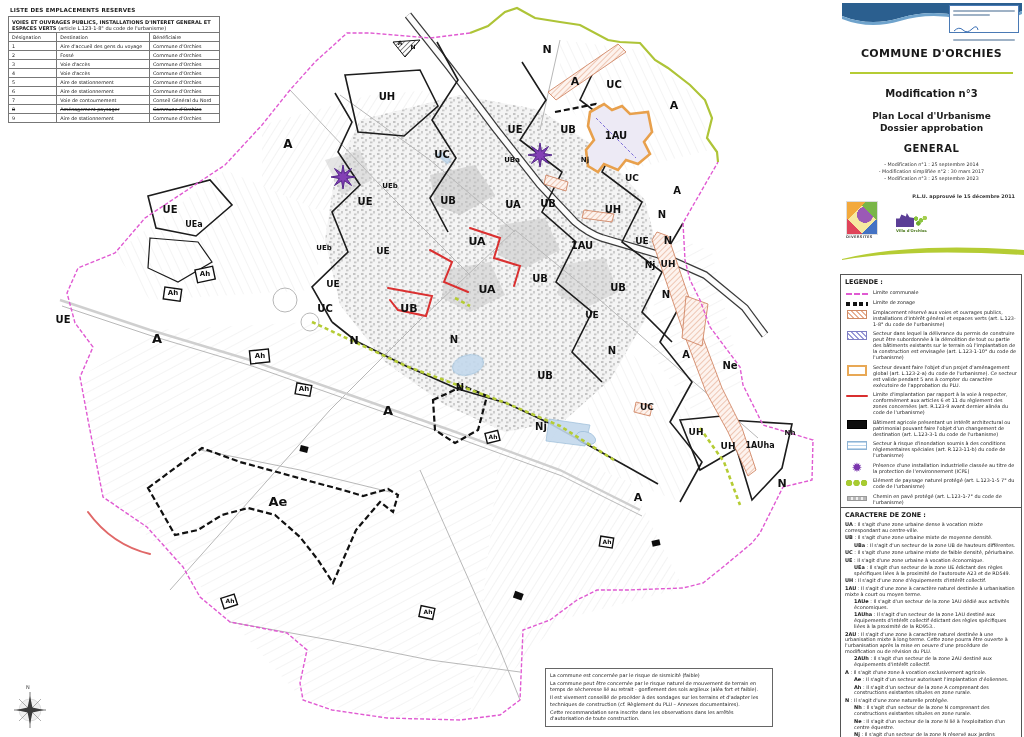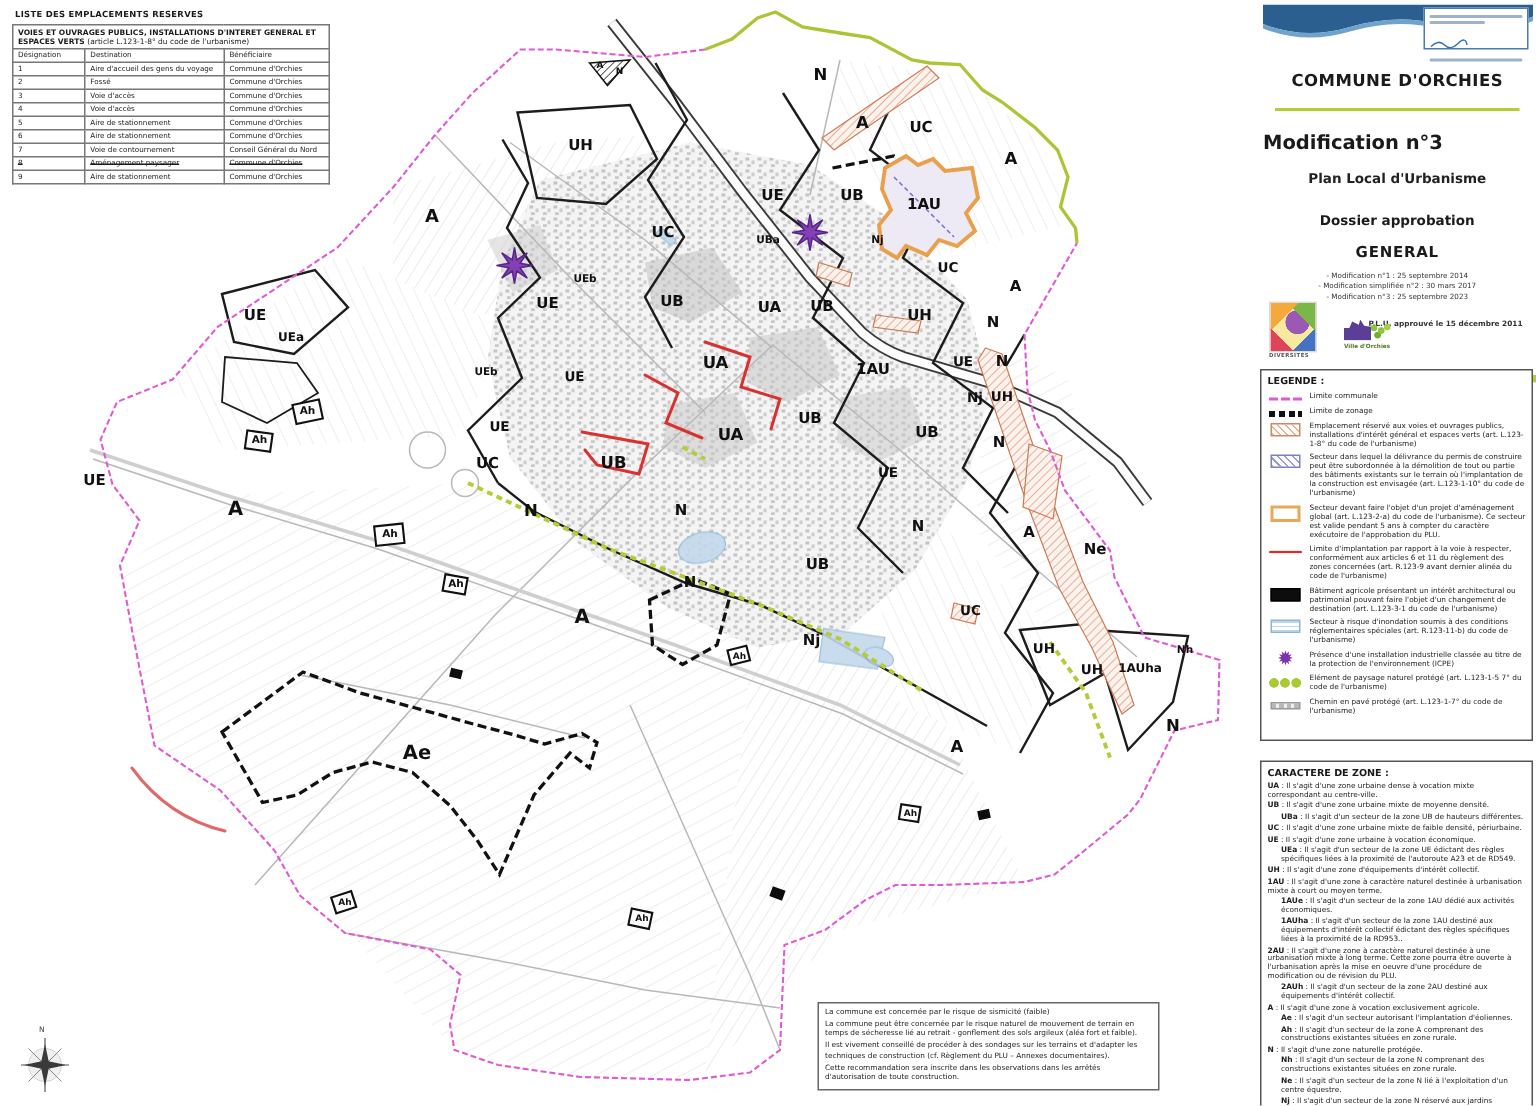--- a/index.html
+++ b/index.html
@@ -20,23 +20,23 @@
   
   #right-panel{position:absolute;right:0;top:0;width:188px;height:737px;background:#fff;}
   .tb-box{position:absolute;left:6px;right:3px;top:3px;height:256px;background:#fff;}
   .wave{position:relative;width:100%;height:26px;}
   .stamp{position:absolute;right:2px;top:2px;width:62px;height:22px;background:#fff;
          border:1px solid #4a7ab5;z-index:3;padding:2px 3px;}
   .stamp .sline{height:2px;background:#9fb2c6;margin:2px 0;border-radius:1px;}
   .stamp .sline.short{width:60%;}
   .commune{font-size:11px;font-weight:bold;text-align:center;margin-top:18px;letter-spacing:.3px;}
   .green-rule{height:2px;background:#b5cc34;margin:12px 8px 0 8px;}
-  .mod-title{font-size:13px;font-weight:bold;text-align:left;margin-top:14px;}
+  .mod-title{font-size:10px;font-weight:bold;text-align:center;margin-top:14px;}
   .doc-title{font-size:9px;font-weight:bold;text-align:center;margin-top:12px;color:#222;}
-  .doc-sub{font-size:9px;font-weight:bold;text-align:center;margin-top:18px;}
+  .doc-sub{font-size:9px;font-weight:bold;text-align:center;margin-top:2px;}
   .zonage{font-size:10px;font-weight:bold;text-align:center;margin-top:10px;letter-spacing:.5px;}
   .history{margin-top:7px;text-align:center;}
   .history div{font-size:4.8px;color:#333;line-height:1.5;}
   .approval{font-size:4.9px;text-align:right;margin:10px 6px 0 0;font-weight:bold;color:#333;}
   .logos{position:absolute;left:2px;bottom:14px;width:100%;height:46px;}
   .logo-div{position:absolute;left:2px;bottom:0;width:34px;height:44px;}
   .logo-div .mosaic{width:30px;height:32px;border:1px solid #ddd;
      background:
        linear-gradient(45deg,#e0445a 0 25%,transparent 25%),
        linear-gradient(135deg,#f3a93c 0 30%,transparent 30%),
@@ -49,21 +49,21 @@
      clip-path:polygon(0 100%,0 40%,20% 40%,30% 10%,55% 25%,60% 0,75% 30%,100% 35%,100% 100%);}
   .logo-ville .grapes{position:absolute;left:16px;top:2px;width:16px;height:12px;
      background:radial-gradient(circle at 25% 30%,#8cc63f 0 2px,transparent 2.5px),
                 radial-gradient(circle at 55% 45%,#8cc63f 0 2px,transparent 2.5px),
                 radial-gradient(circle at 80% 25%,#a5ce4e 0 2px,transparent 2.5px),
                 radial-gradient(circle at 40% 70%,#6fae2f 0 2px,transparent 2.5px);}
   .logo-ville .ltext{font-size:3.8px;font-weight:bold;color:#4d7a1f;margin-top:1px;}
   .swoosh{position:absolute;left:0;bottom:0;width:100%;height:14px;}
 
   .panel-box{position:absolute;left:4px;right:2px;background:#fff;border:1px solid #555;}
-  #legend-box{top:246px;height:240px;padding:3px 4px;}
+  #legend-box{top:274px;height:240px;padding:3px 4px;}
   #caractere-box{top:507px;height:224px;padding:3px 4px;}
   .box-title{font-size:6.4px;font-weight:bold;margin-bottom:3px;}
   #legend-box .box-title{text-decoration:none;}
 
   .leg-item{display:flex;align-items:flex-start;margin-bottom:3.5px;}
   .leg-swatch{flex:0 0 24px;margin-right:4px;margin-top:1px;display:flex;justify-content:center;}
   .leg-text{font-size:4.9px;line-height:1.22;color:#222;}
   .sw{width:20px;height:9px;box-sizing:border-box;}
   .sw-line-magenta{width:22px;height:0;border-top:2px dashed #e05ad2;margin-top:3px;}
   .sw-line-blackdash{width:22px;height:3.5px;margin-top:2.5px;

